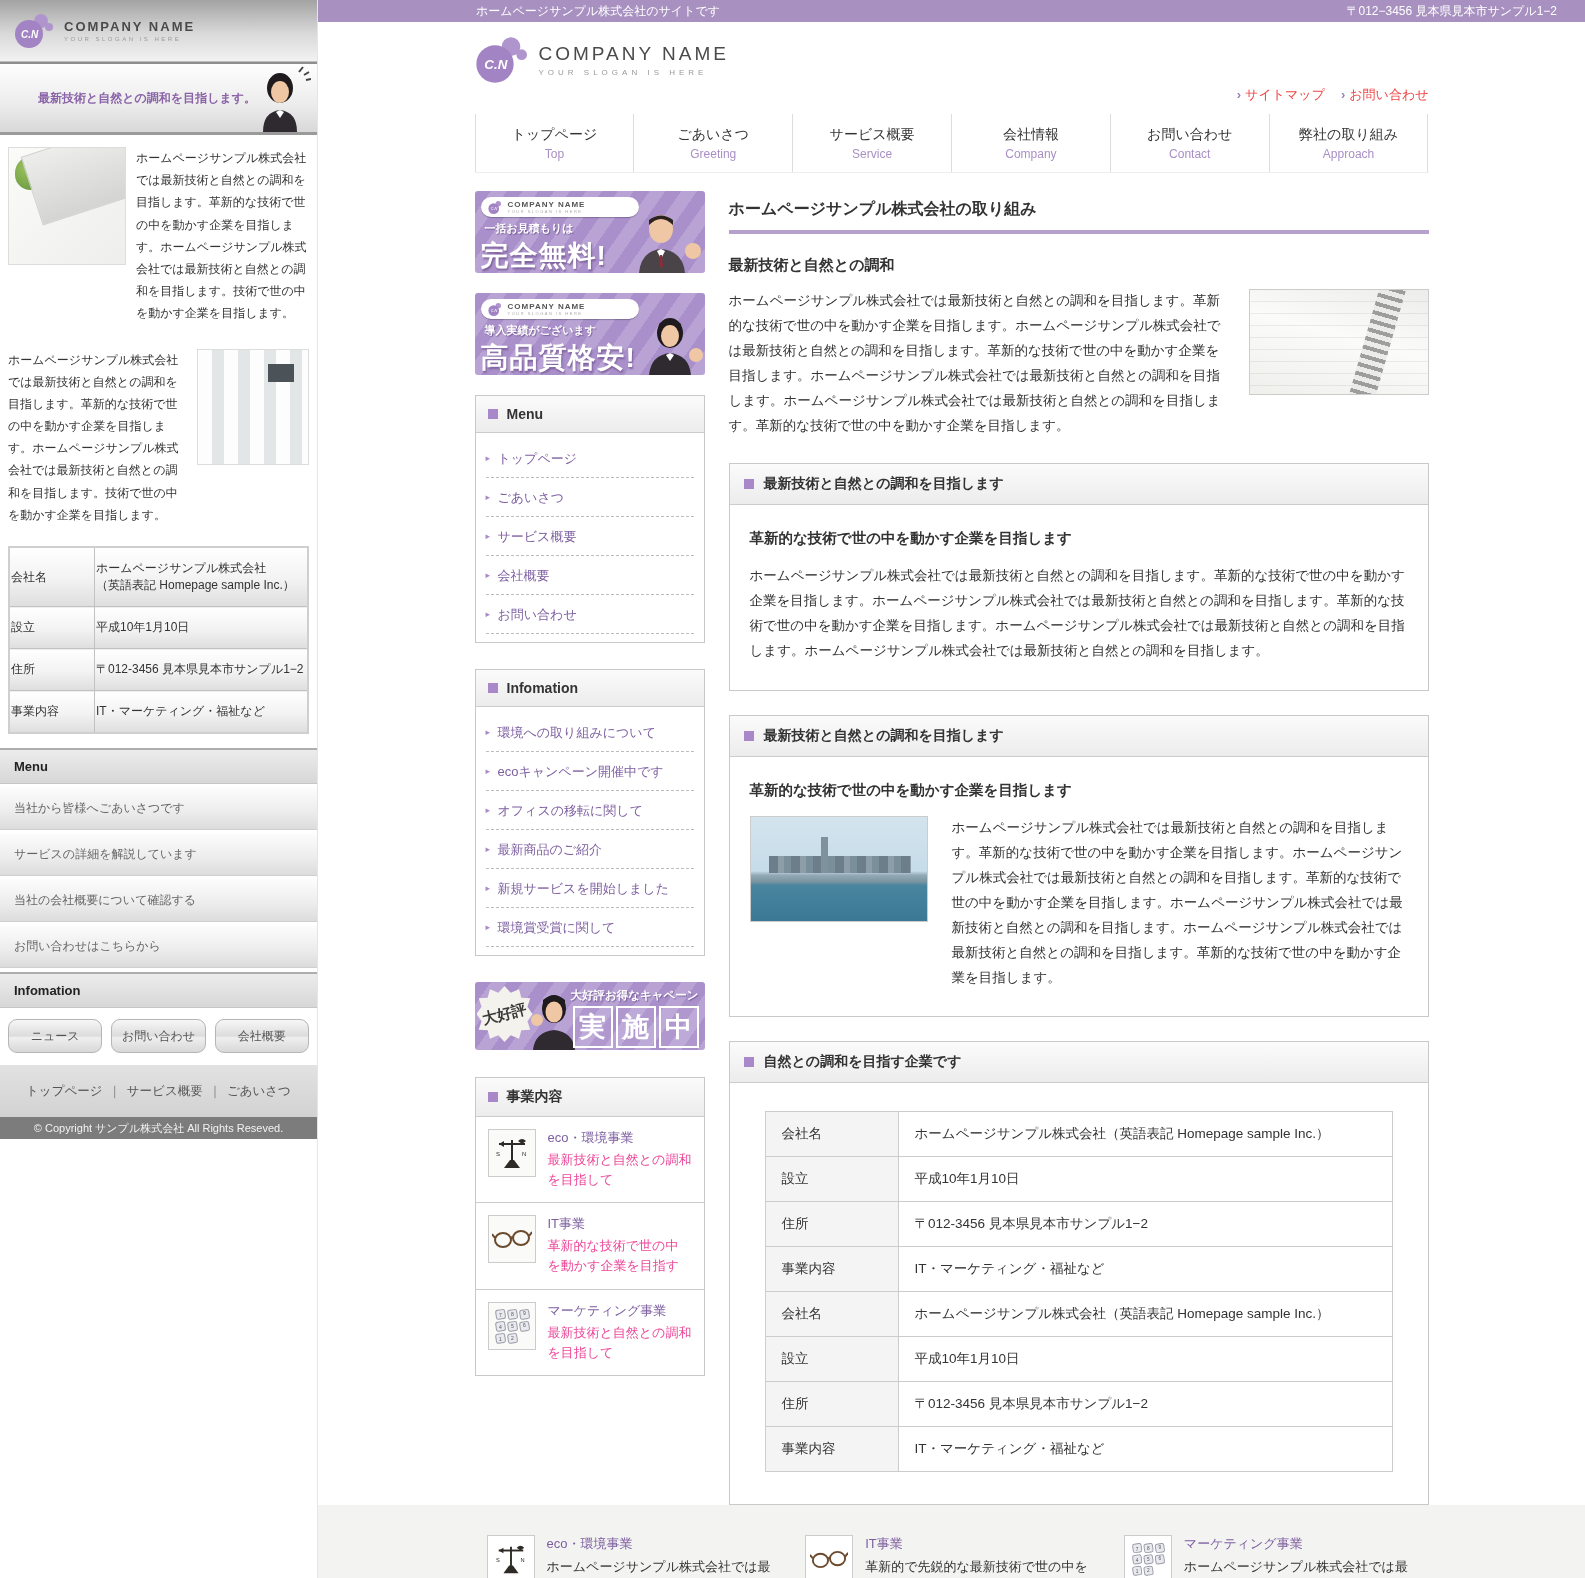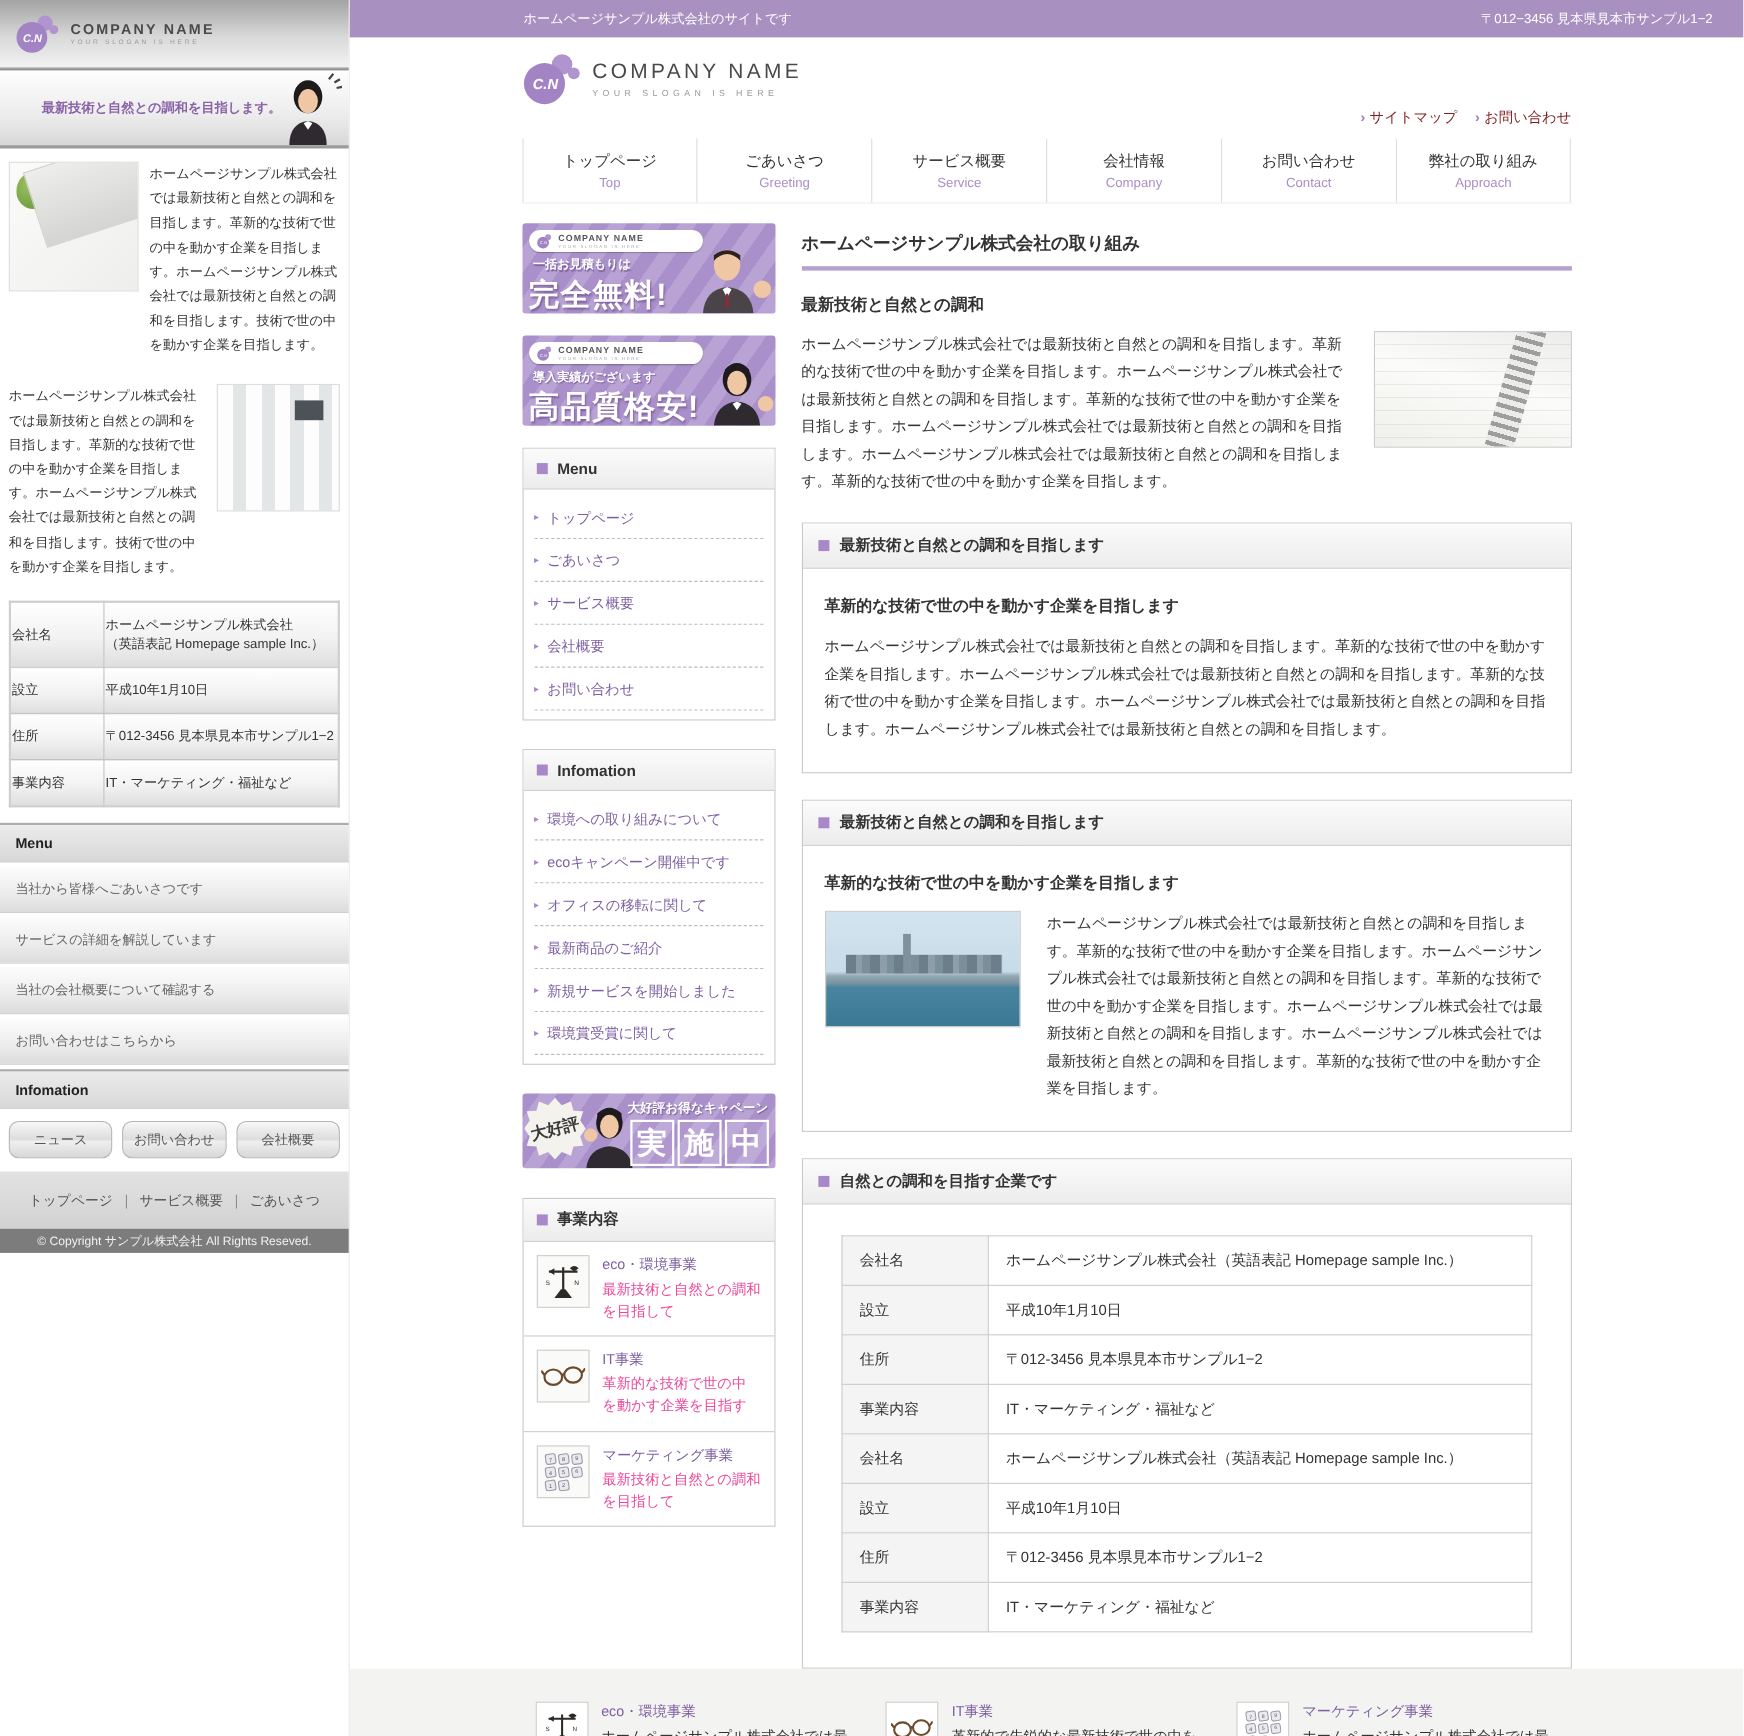--- a/index.html
+++ b/index.html
@@ -81,29 +81,29 @@
   .lp-footlinks span{cursor:pointer;}
   .lp-footlinks span + span::before{content:"｜";margin-right:6px;color:#777;}
   .lp-copy{
     height:22px;background:#7c7c7c;color:#f2f2f2;font-size:11px;
     display:flex;align-items:center;justify-content:center;
   }
 
   
   .site{flex:1;background:#fff;display:flex;flex-direction:column;}
   .topbar{
-    height:34px;background:#a891c0;color:#fff;font-size:12px;
+    height:22px;background:#a891c0;color:#fff;font-size:12px;
     display:flex;align-items:center;justify-content:space-between;
     padding:0 28px 0 158px;box-sizing:border-box;
   }
   .inner{width:954px;margin:0 auto;}
   .site-header{height:92px;position:relative;padding-top:12px;box-sizing:border-box;}
   .site-header .logo-name{font-size:19px;letter-spacing:3px;color:#4a4a4a;font-weight:normal;}
   .site-header .logo-slogan{font-size:8px;letter-spacing:4px;color:#9a9a9a;margin-top:3px;}
-  .header-links{position:absolute;right:0;bottom:10px;display:flex;gap:16px;font-size:13px;color:#7f1d1d;}
+  .header-links{position:absolute;right:0;bottom:10px;display:flex;gap:16px;font-size:13px;color:#ef4444;}
   .header-links span{cursor:pointer;}
   .header-links span::before{content:"›";color:#9b7cc0;margin-right:4px;font-weight:bold;}
   .nav{display:flex;height:58px;border-bottom:1px solid #eee;}
   .nav-item{
     flex:1;border-left:1px solid #ddd;display:flex;flex-direction:column;
     align-items:center;justify-content:center;gap:3px;cursor:pointer;
   }
   .nav-item:last-child{border-right:1px solid #ddd;}
   .nav-jp{font-size:14px;color:#333;}
   .nav-en{font-size:12px;color:#a98fc5;}

